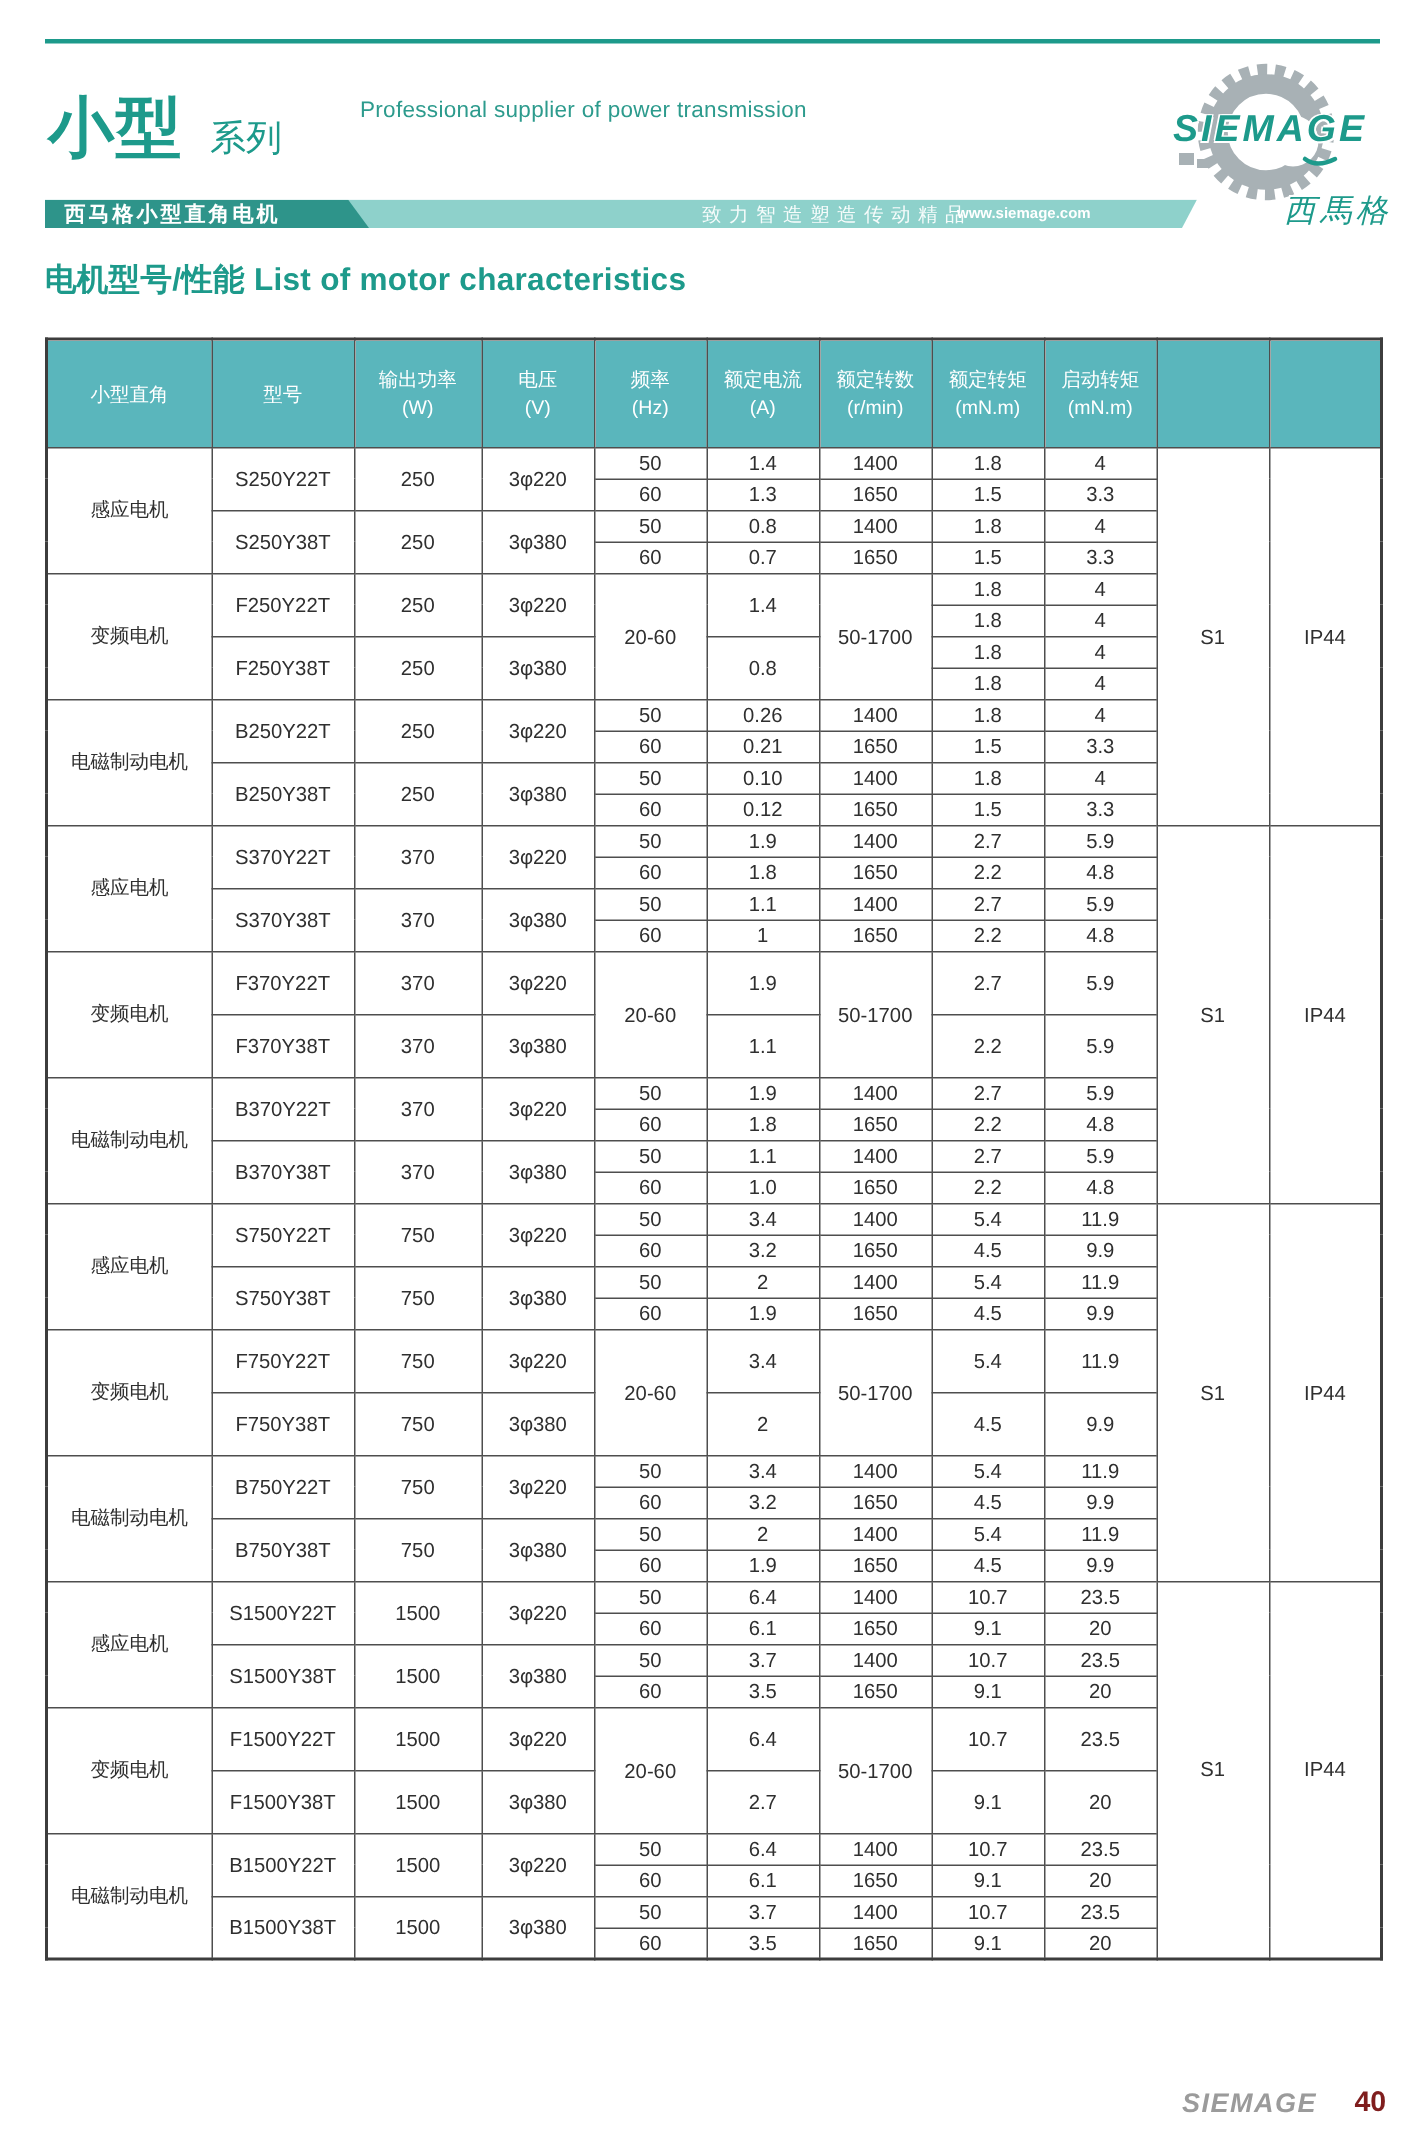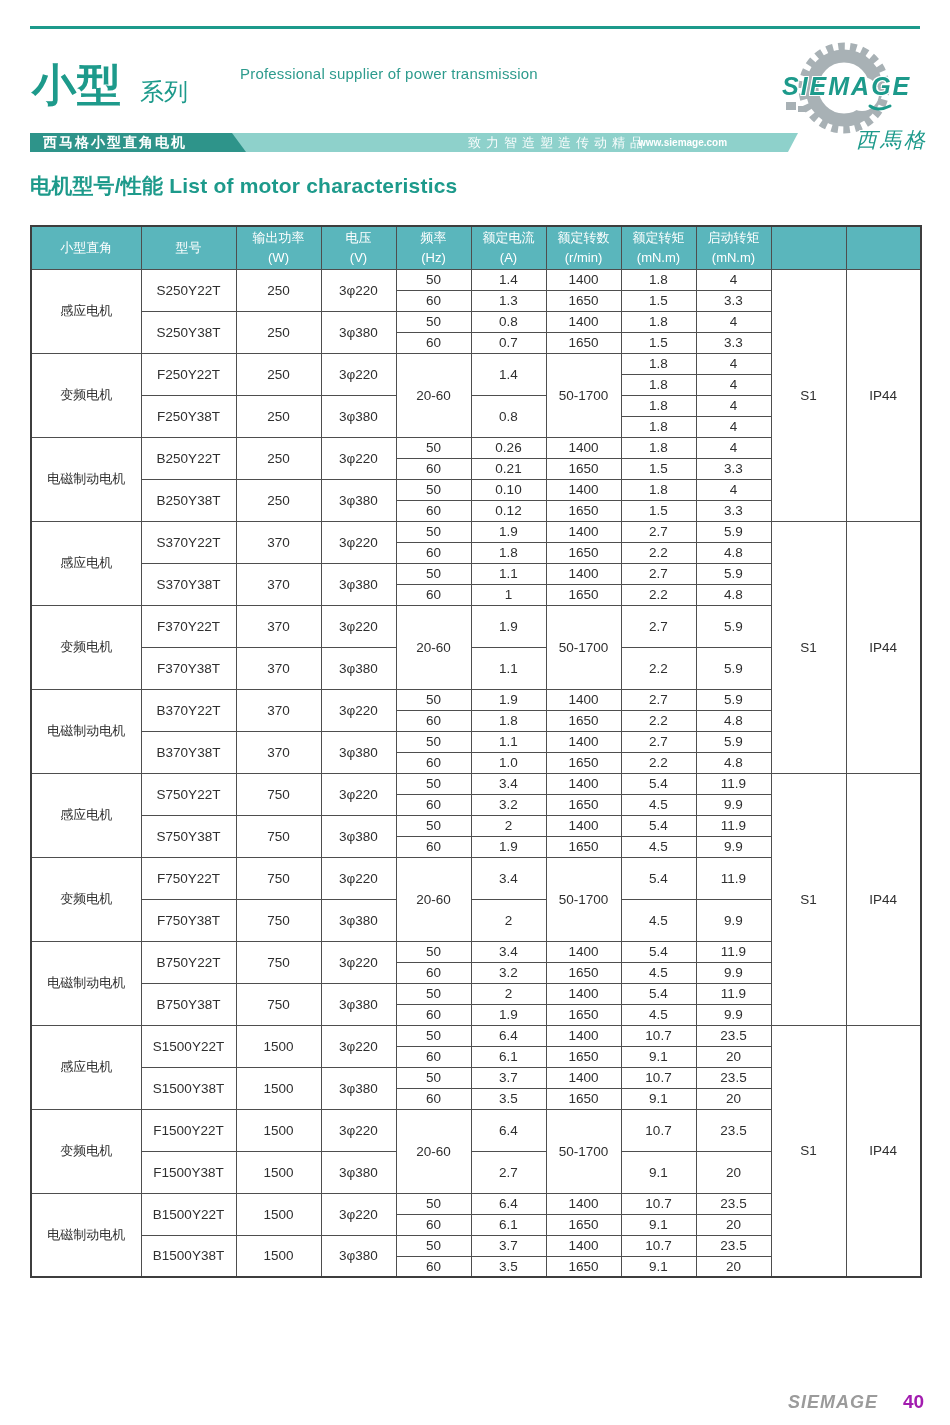--- a/index.html
+++ b/index.html
@@ -51,31 +51,31 @@
 
   
   .page-title{position:absolute;left:30px;top:172px;font-size:21px;font-weight:800;color:var(--accent);
     letter-spacing:.2px;white-space:nowrap;}
 
   
   .tbl-wrap{position:absolute;left:30px;top:225px;}
   table{border-collapse:collapse;table-layout:fixed;width:890px;border:2px solid #3d3d3d;}
   th,td{border:1px solid var(--border);text-align:center;vertical-align:middle;
     font-size:13px;color:var(--ink);padding:0 2px;overflow:hidden;}
-  thead tr{height:43px;}
+  thead tr{height:72px;}
   thead th{background:var(--header-bg);color:#fff;font-weight:400;font-size:13px;line-height:1.5;}
   tbody tr{height:21px;}
   tbody tr.tall{height:42px;}
   td{font-size:13.5px;}
   td.cjk{font-size:13px;letter-spacing:0;}
 
   
   .footer-logo{position:absolute;left:788px;top:1392px;font-size:18px;font-weight:900;font-style:italic;
     letter-spacing:1px;color:var(--footer-gray);white-space:nowrap;}
-  .page-number{position:absolute;left:903px;top:1391px;font-size:19px;font-weight:700;color:#a21caf;}
+  .page-number{position:absolute;left:903px;top:1391px;font-size:19px;font-weight:700;color:#7f1d1d;}
 </style>
 </head>
 <body>
 
 <div class="top-rule"></div>
 
 <div class="series">
   <span class="big">小型</span><span class="small">系列</span>
 </div>
 

